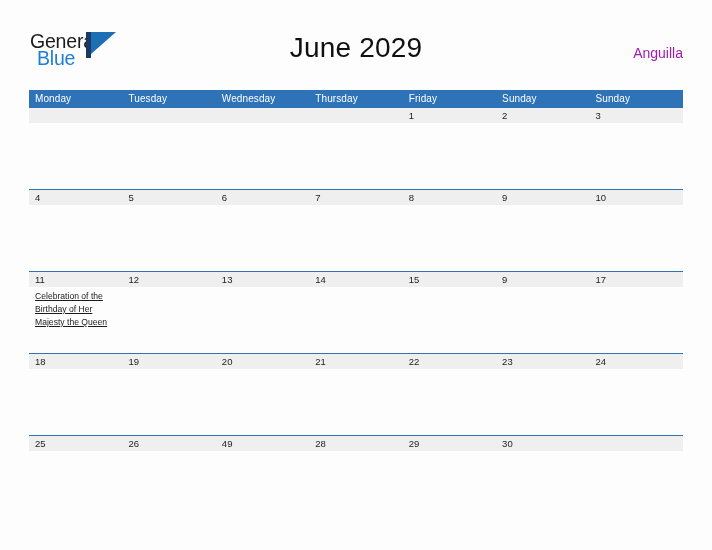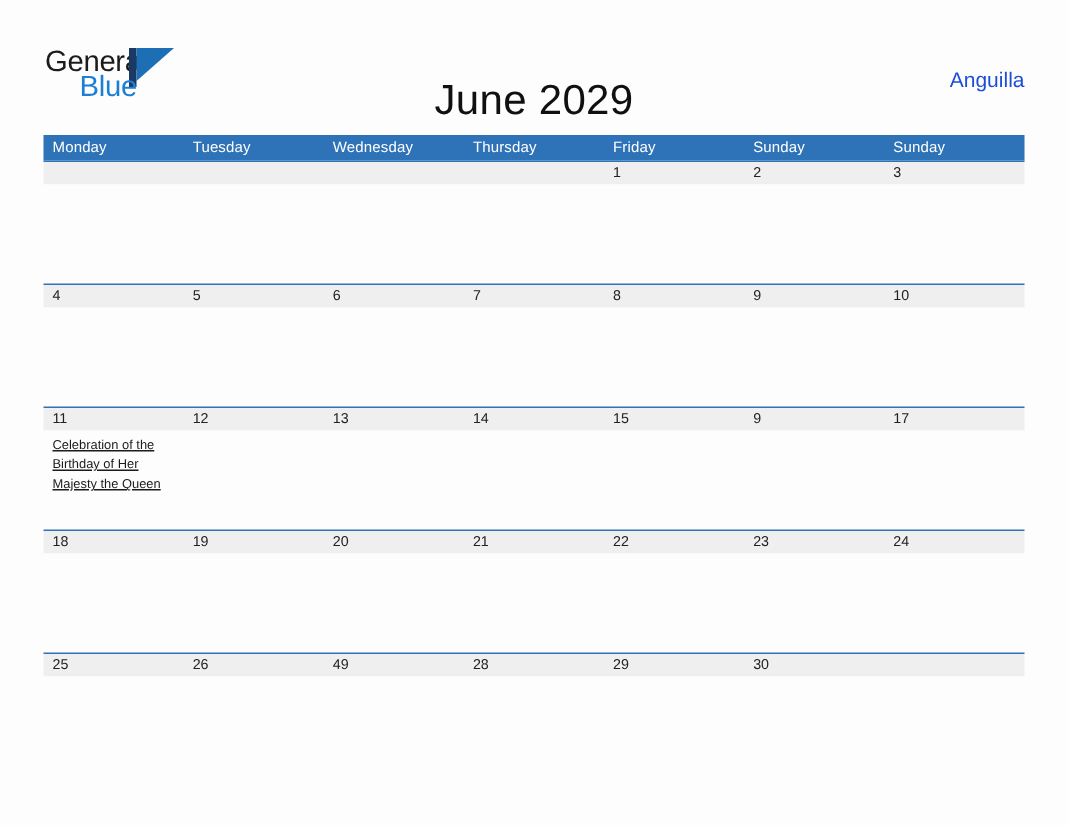--- a/index.html
+++ b/index.html
@@ -36,21 +36,21 @@
     position: absolute;
     left: 0;
     top: 0;
     font-size: 19.5px;
     letter-spacing: -0.2px;
     color: #1b1b1b;
     line-height: 20px;
   }
   .logo-blue {
     position: absolute;
-    left: 23px;
+    left: 7px;
     top: 17px;
     font-size: 19.5px;
     letter-spacing: -0.2px;
     color: #1d7fd4;
     line-height: 20px;
   }
   .logo-flag {
     position: absolute;
     left: 56px;
     top: 1px;
@@ -77,29 +77,28 @@
 
   .cal-title {
     position: absolute;
     left: 0;
     top: 32px;
     width: 712px;
     text-align: center;
     font-size: 28px;
     color: #101010;
     letter-spacing: 0.2px;
-    margin-top: 19px;
   }
 
   .cal-location {
     position: absolute;
     right: 29px;
     top: 45px;
     font-size: 14px;
-    color: #1d4ed8;
+    color: #a21caf;
   }
 
   
   .cal-grid {
     position: absolute;
     left: 29px;
     top: 90px;
     width: 654px;
   }
 

